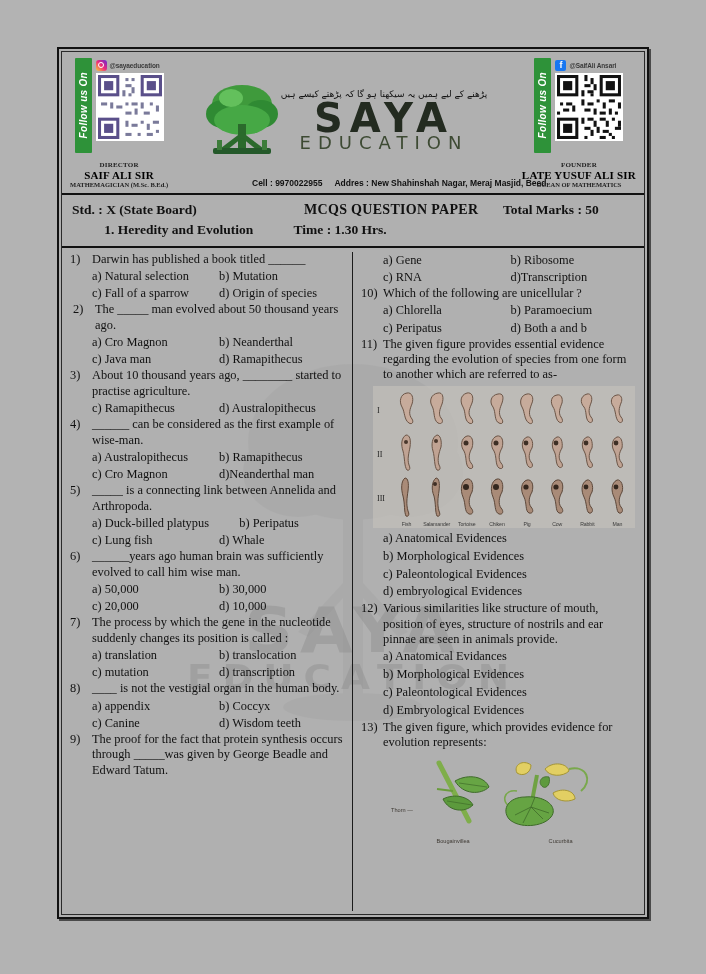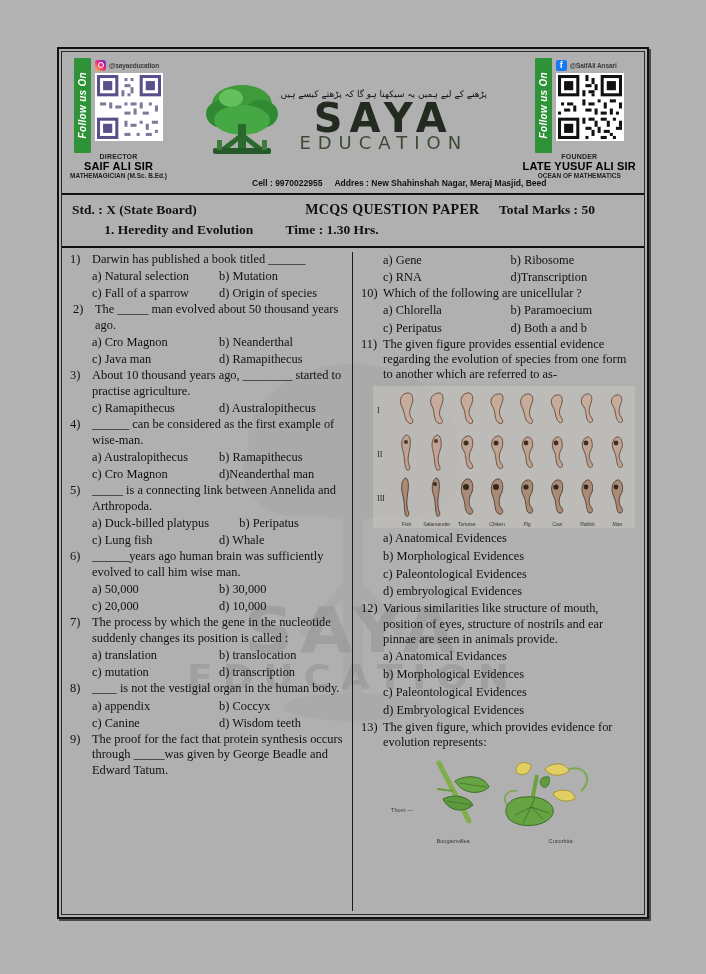--- a/index.html
+++ b/index.html
@@ -153,22 +153,22 @@
   }
   .qr {
     width: 68px; height: 68px;
     margin-top: 1px;
     background: #fff;
     padding: 2px;
     box-sizing: border-box;
   }
   .credit {
     text-align: center;
-    margin-top: 0;
-    font-family: Liberation Sans, sans-serif;
+    margin-top: 9px;
+    font-family: Liberation Serif, serif;
     line-height: 1.08;
   }
   .credit .role { font-size: 7px; font-weight: bold; color: #222; letter-spacing: .2px;}
   .credit .name { font-size: 11px; font-weight: bold; color: #000; letter-spacing: .2px;}
   .credit .tag  { font-size: 6.5px; font-weight: bold; color: #222;}
 
   .hdr-center {
     flex: 1;
     display: flex;
     flex-direction: row;
@@ -226,20 +226,21 @@
     border-bottom: 2px solid #111;
     padding: 5px 10px 6px 10px;
     font-family: "Liberation Serif", serif;
     font-weight: bold;
   }
   .infobar .row {
     display: flex;
     align-items: baseline;
     font-size: 13.5px;
     line-height: 1.45;
+    gap: 8px;
   }
   .infobar .c-left   { width: 38%; }
   .infobar .c-mid    { width: 38%; text-align: center; }
   .infobar .c-right  { width: 24%; }
   .infobar .big { font-size: 14px; letter-spacing: .3px; }
 
   
   .columns {
     position: relative;
     z-index: 2;

